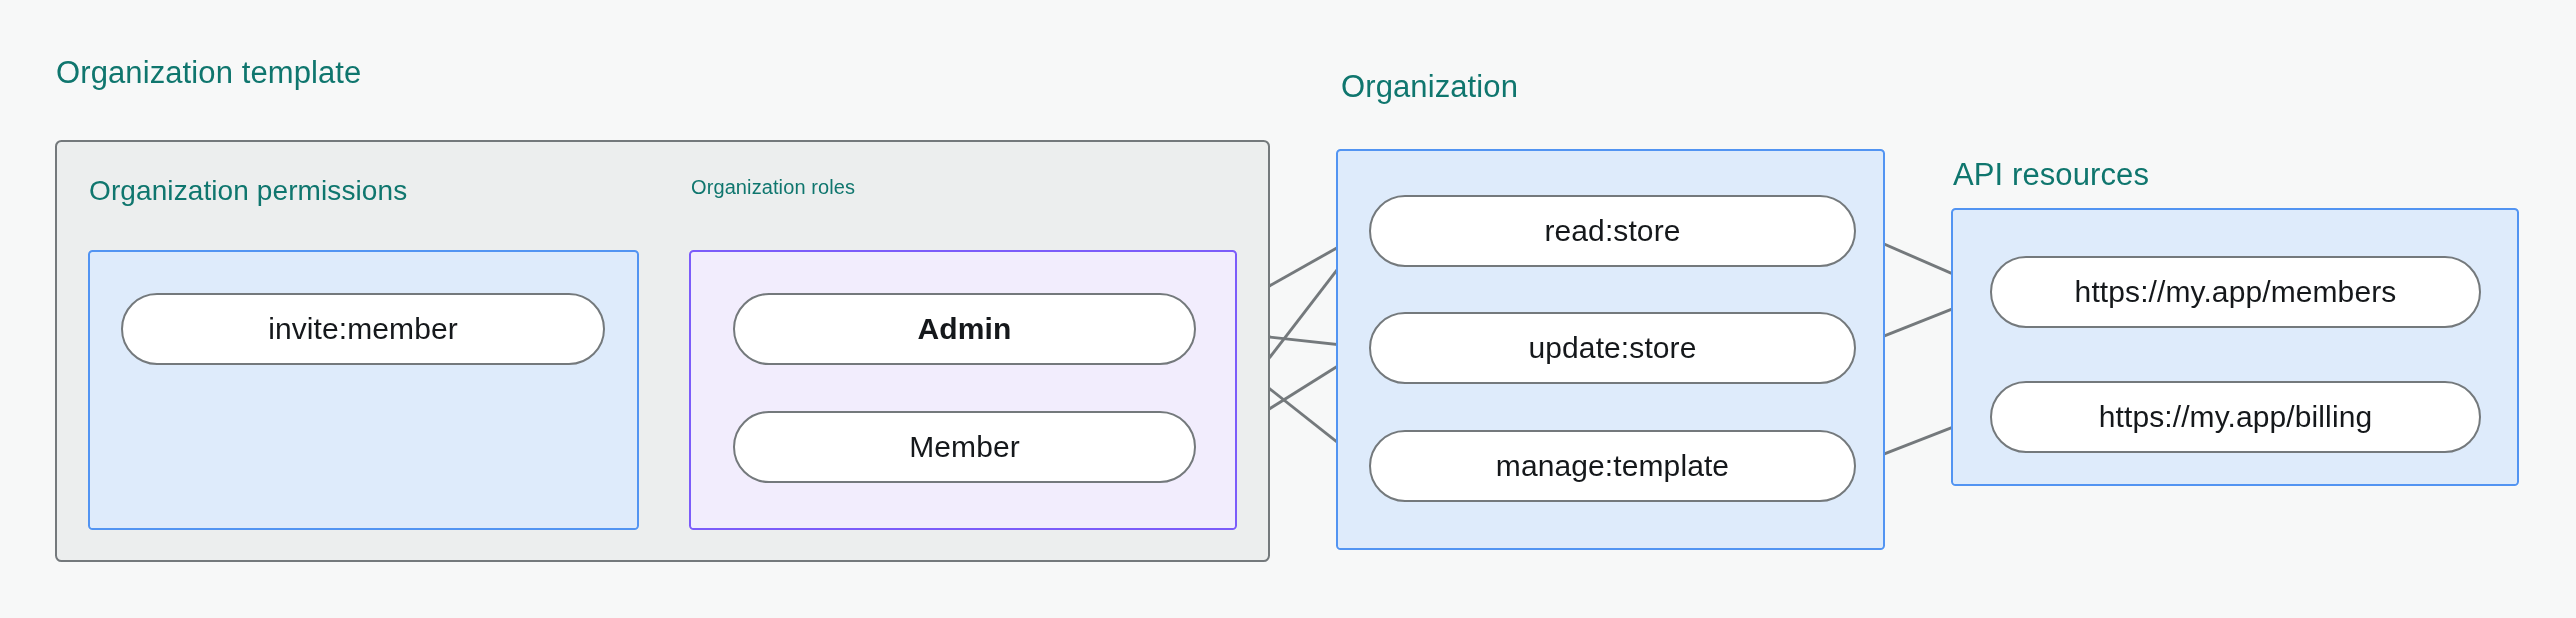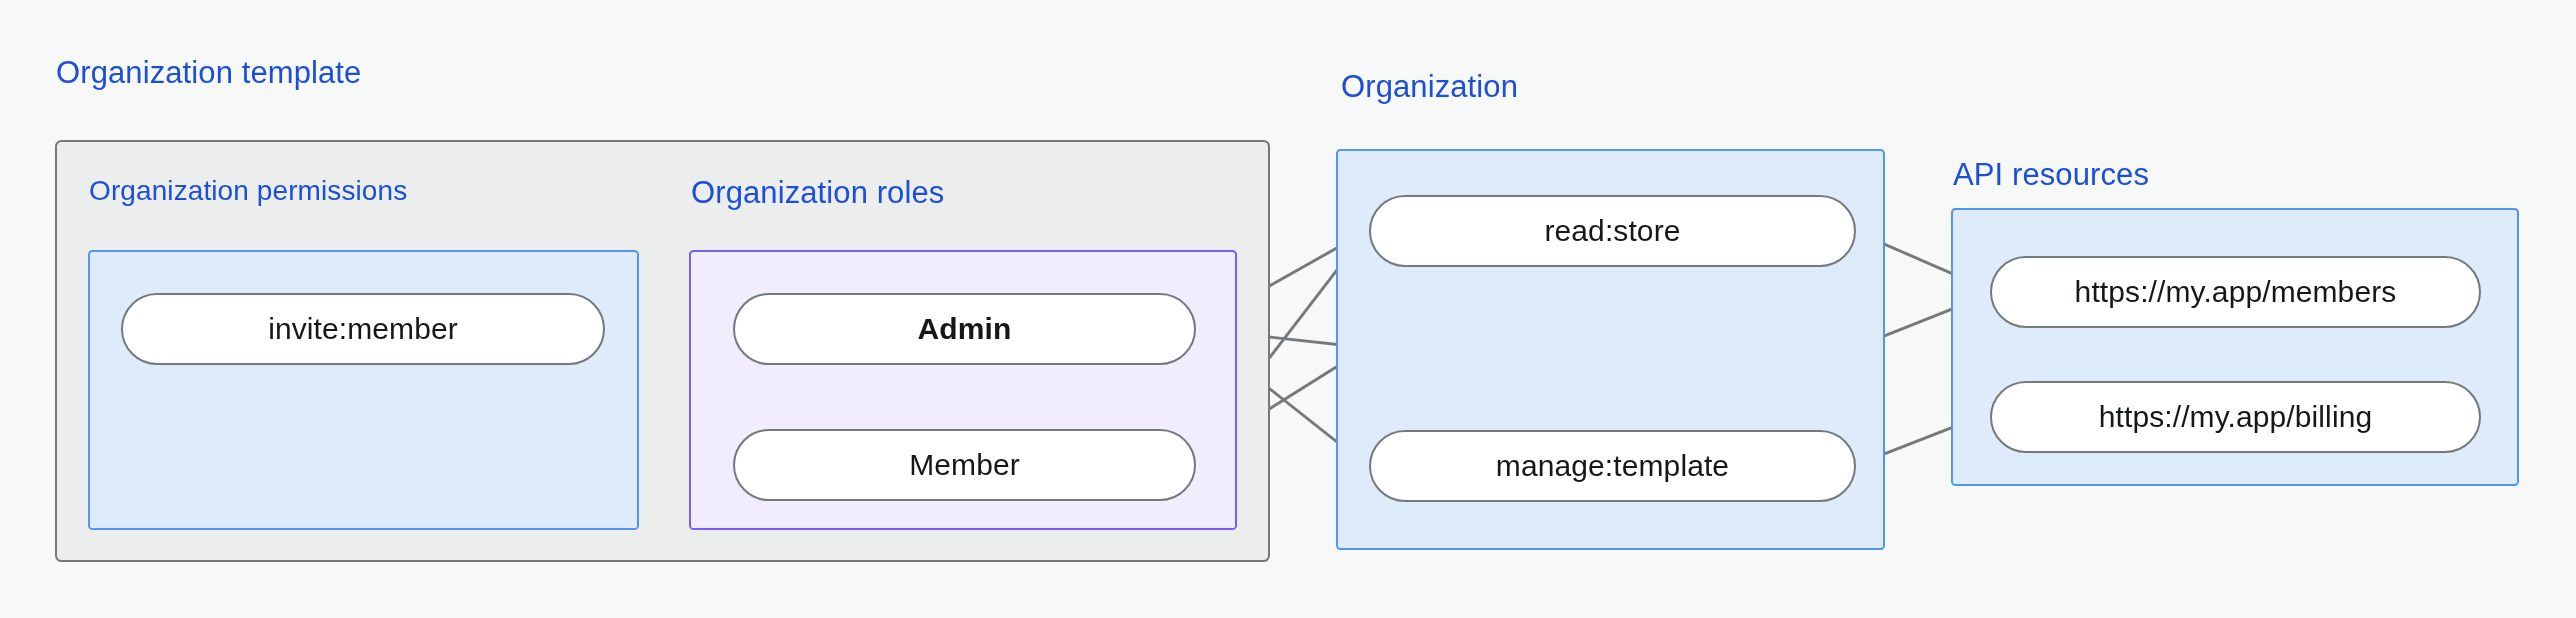--- a/index.html
+++ b/index.html
@@ -20,21 +20,21 @@
   }
 
   
   .group {
     position: absolute;
     box-sizing: border-box;
   }
   .group-title {
     position: absolute;
     font-size: 31px;
-    color: #1d4ed8;
+    color: #0f766e;
     letter-spacing: 0.1px;
     white-space: nowrap;
     line-height: 1;
   }
 
   .box-gray {
     background: #ECEEEE;
     border: 2.7px solid #74797C;
     border-radius: 6.4px;
   }
@@ -121,34 +121,35 @@
 
   <div class="group box-gray" style="left:55px; top:140px; width:1215px; height:422px;"></div>
 
   <div class="group-title" style="left:89px; top:177px; font-size:28px;">Organization permissions</div>
 
   <div class="group box-blue" style="left:88px; top:250px; width:551px; height:280px;"></div>
 
   <div class="pill" style="left:121px; top:293px; width:484px; height:72px;">invite:member</div>
 
 
-  <div class="group-title" style="left:691px; top:177px; font-size:31px;">Organization roles</div>
+  <div class="group-title" style="left:691px; top:177px; font-size:20px;">Organization roles</div>
 
   <div class="group box-purple" style="left:689px; top:250px; width:548px; height:280px;"></div>
 
   <div class="pill" style="left:733px; top:293px; width:463px; height:72px;font-weight:bold;">Admin</div>
 
-  <div class="pill" style="left:733px; top:429px; width:463px; height:72px;">Member</div>
+  <div class="pill" style="left:733px; top:411px; width:463px; height:72px;">Member</div>
 
   <div class="group-title" style="left:1341px; top:71px;">Organization</div>
 
   <div class="group box-blue" style="left:1336px; top:149px; width:549px; height:401px;"></div>
 
   <div class="pill" style="left:1369px; top:195px; width:487px; height:72px;">read:store</div>
 
+  <div class="pill" style="left:1369px; top:312px; width:487px; height:72px;">update:store</div>
 
   <div class="pill" style="left:1369px; top:430px; width:487px; height:72px;">manage:template</div>
 
   <div class="group-title" style="left:1953px; top:135px;margin-top:24px;">API resources</div>
 
   <div class="group box-blue" style="left:1951px; top:208px; width:568px; height:278px;"></div>
 
   <div class="pill" style="left:1990px; top:256px; width:491px; height:72px;">https://my.app/members</div>
 
   <div class="pill" style="left:1990px; top:375px; width:491px; height:72px;margin-top:6px;">https://my.app/billing</div>

